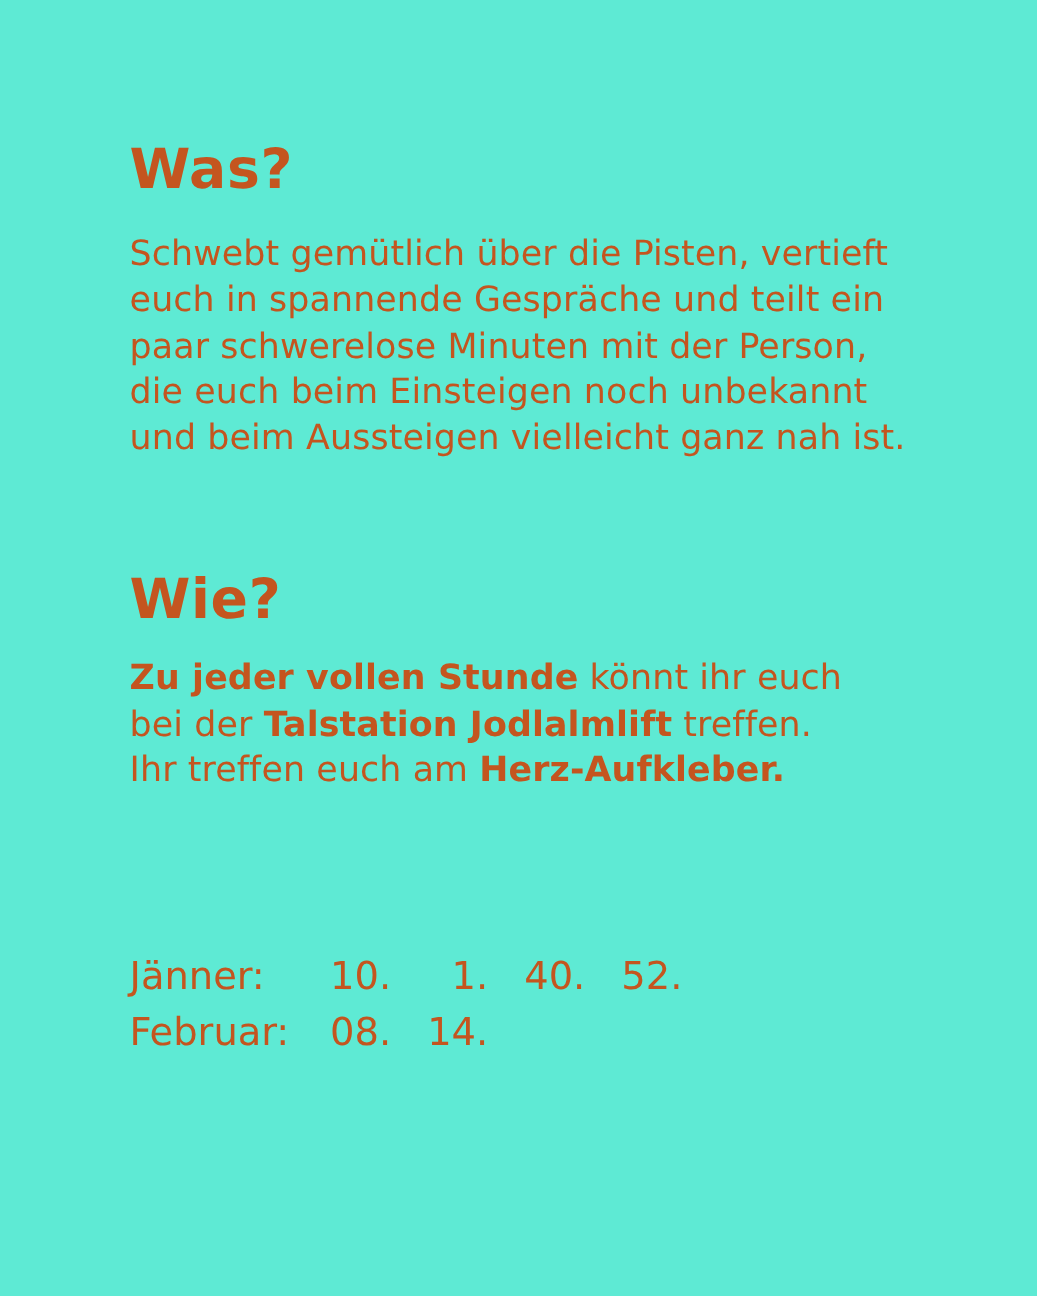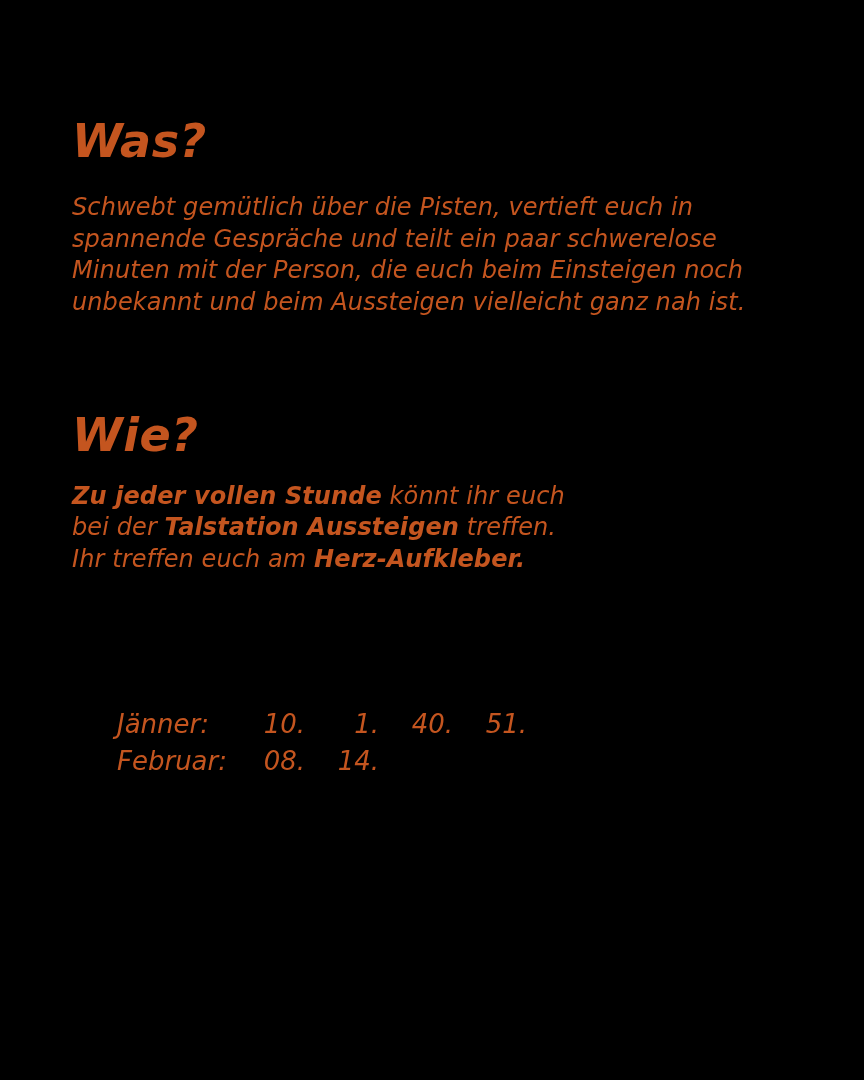--- a/index.html
+++ b/index.html
@@ -10,57 +10,55 @@
     width: 864px;
     height: 1080px;
     background: #ccd4de;
     font-family: "Liberation Sans", sans-serif;
     overflow: hidden;
   }
   .poster {
     position: relative;
     width: 864px;
     height: 1080px;
-    background: #000000;
+    background: #5eead4;
     box-sizing: border-box;
-    padding: 118px 108px 0 72px;
-    font-style: italic;
+    padding: 118px 108px 0 108px;
   }
   .heading {
     color: #c4551f;
     font-family: "DejaVu Sans", sans-serif;
     font-weight: bold;
     font-size: 46px;
     line-height: 1.0;
     letter-spacing: 0.5px;
     margin: 0;
   }
   .body-text {
     color: #c4551f;
     font-family: "DejaVu Sans", sans-serif;
-    font-size: 24px;
+    font-size: 29px;
     line-height: 1.32;
     letter-spacing: 0.1px;
     margin: 0;
   }
   .section-was .heading { margin-bottom: 28px; }
   .section-wie { margin-top: 93px; }
   .section-wie .heading { margin-bottom: 23px; }
   .section-wann { margin-top: 130px; }
   .section-wann .heading { margin-bottom: 42px; }
 
   .bold { font-weight: bold; }
 
   .dates-table {
     border-collapse: collapse;
     color: #c4551f;
     font-family: "DejaVu Sans", sans-serif;
-    font-size: 26px;
+    font-size: 32px;
     line-height: 1.45;
-    margin-left: 45px;
   }
   .dates-table td {
     padding: 0;
     white-space: nowrap;
   }
   .dates-table td.month {
     padding-right: 34px;
   }
   .dates-table td.day {
     padding-right: 30px;
@@ -75,34 +73,34 @@
 
   <section class="section-was">
     <h2 class="heading">Was?</h2>
     <p class="body-text">Schwebt gemütlich über die Pisten, vertieft euch in spannende Gespräche und teilt ein paar schwerelose Minuten mit der Person, die euch beim Einsteigen noch unbekannt und beim Aussteigen vielleicht ganz nah ist.</p>
   </section>
 
   <section class="section-wie">
     <h2 class="heading">Wie?</h2>
     <p class="body-text">
       <span class="bold">Zu jeder vollen Stunde</span><span> könnt ihr euch</span><br>
-      <span>bei der </span><span class="bold">Talstation Aussteigen</span><span> treffen.</span><br>
+      <span>bei der </span><span class="bold">Talstation Jodlalmlift</span><span> treffen.</span><br>
       <span>Ihr treffen euch am </span><span class="bold">Herz-Aufkleber.</span>
     </p>
   </section>
 
   <section class="section-wann">
     <table class="dates-table">
       <tbody>
         <tr>
           <td class="month">Jänner:</td>
           <td class="day">10.</td>
           <td class="day">1.</td>
           <td class="day">40.</td>
-          <td class="day">51.</td>
+          <td class="day">52.</td>
         </tr>
         <tr>
           <td class="month">Februar:</td>
           <td class="day">08.</td>
           <td class="day">14.</td>
           <td class="day"></td>
           <td class="day"></td>
         </tr>
       </tbody>
     </table>

